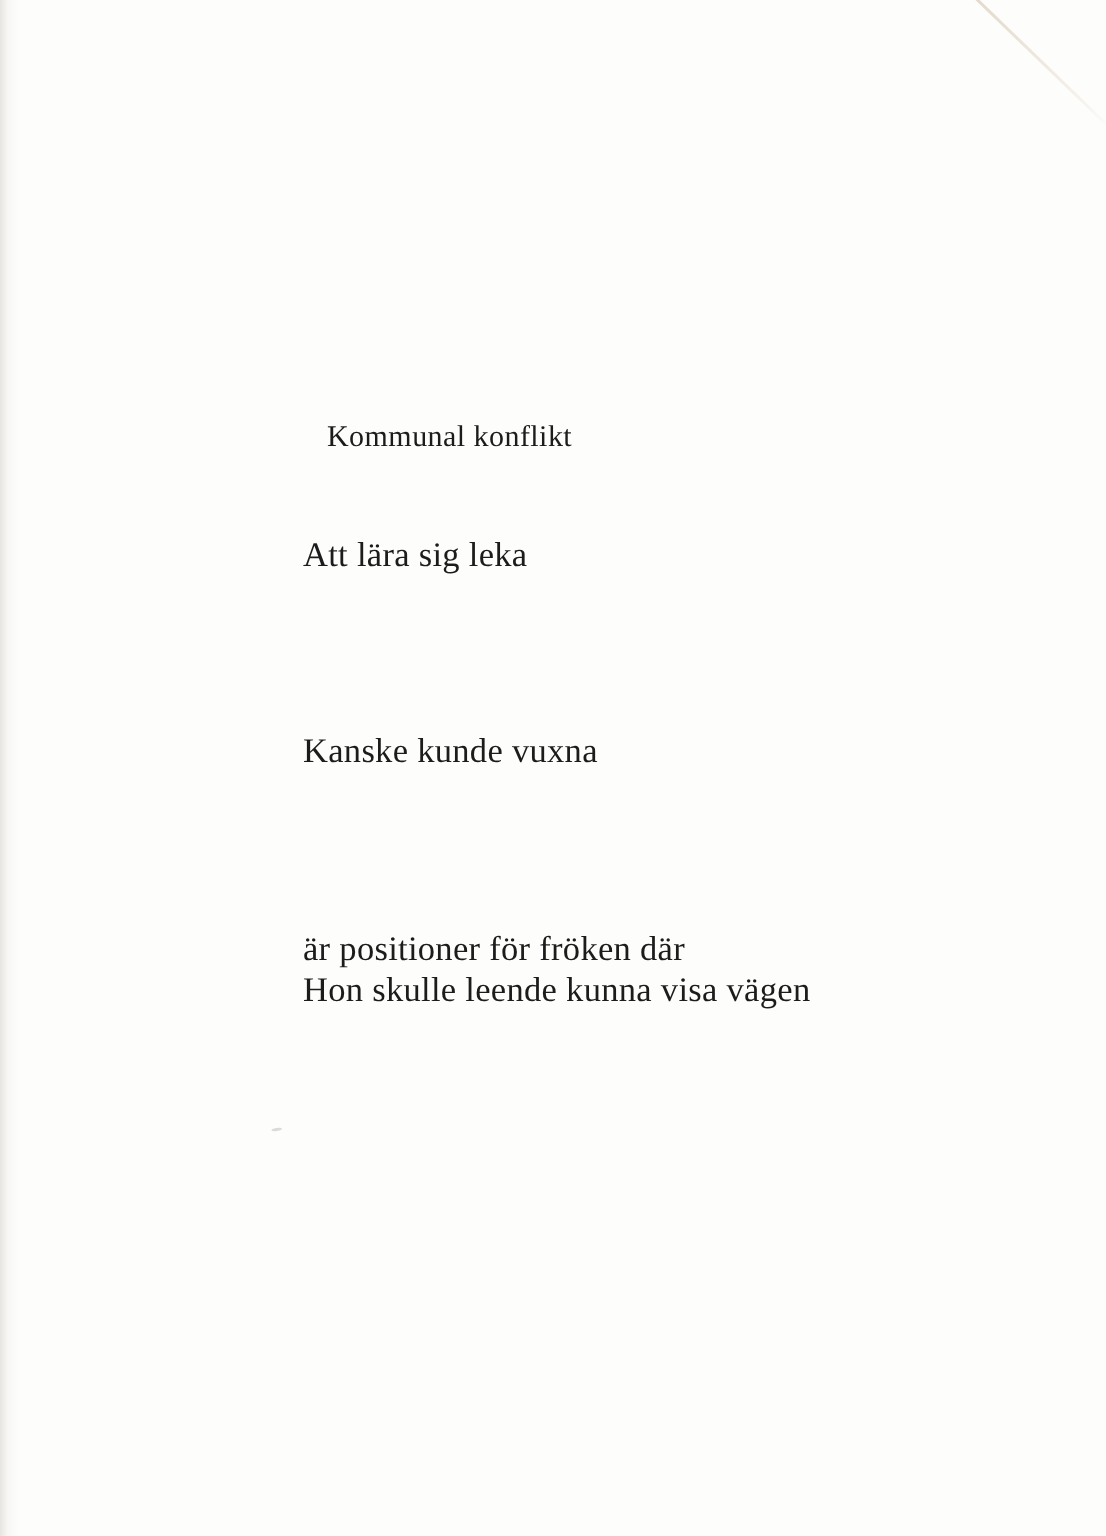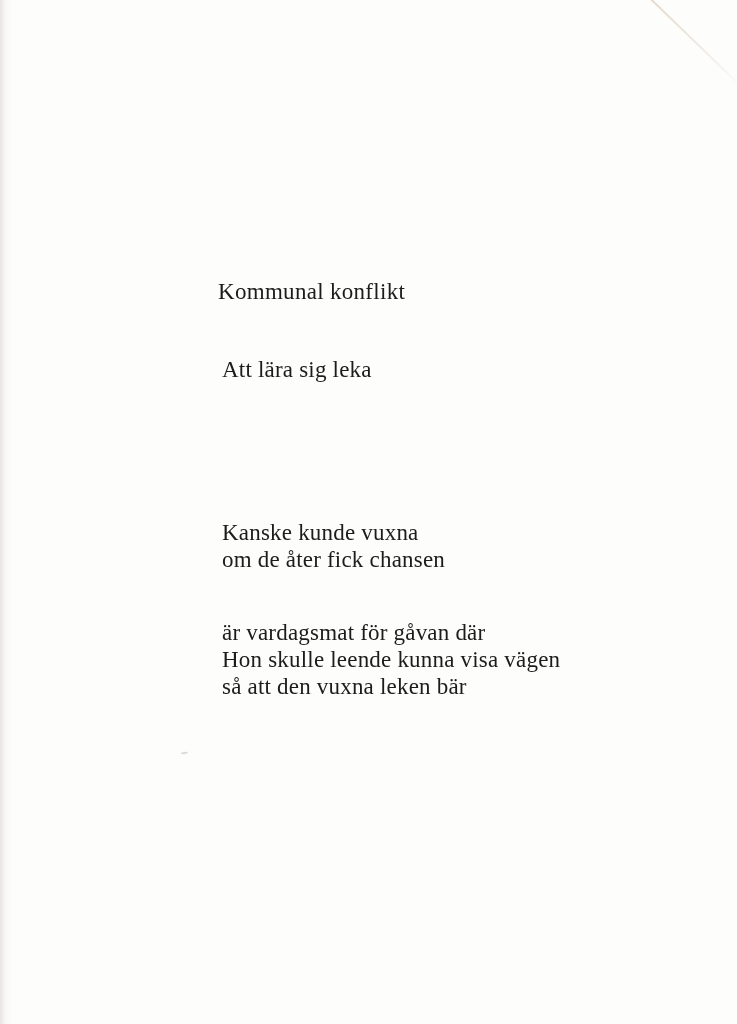--- a/index.html
+++ b/index.html
@@ -46,36 +46,36 @@
     background: rgba(160,155,150,0.35);
     border-radius: 50%;
     transform: rotate(-8deg);
     pointer-events: none;
   }
 
   .poem-title {
     position: absolute;
     left: 218px;
     top: 278px;
-    font-size: 23px;
+    font-size: 20px;
     line-height: 27px;
     letter-spacing: 0.3px;
   }
 
   .stanza {
     position: absolute;
-    left: 222px;
+    left: 202px;
     font-size: 23px;
     line-height: 27px;
     letter-spacing: 0.2px;
     white-space: nowrap;
   }
 
   .stanza-1 { top: 356px; }
-  .stanza-2 { top: 487px; margin-top: 32px; }
+  .stanza-2 { top: 487px; }
   .stanza-3 { top: 619px; }
 
   .page-number {
     position: absolute;
     left: 0; top: 991px;
     width: 720px;
     font-size: 20px;
     letter-spacing: 1px;
     margin-top: 33px;
   }
@@ -88,22 +88,20 @@
 <div class="scan-speck"></div>
 
 <h1 class="poem-title" style="font-weight: normal;">Kommunal konflikt</h1>
 
 <div class="stanza stanza-1">
   <div>Att lära sig leka</div>
 </div>
 
 <div class="stanza stanza-2">
   <div>Kanske kunde vuxna</div>
-  <div>om de åter fick chansen</div>
 </div>
 
 <div class="stanza stanza-3">
-  <div>är vardagsmat för gåvan där</div>
+  <div>är positioner för fröken där</div>
   <div>Hon skulle leende kunna visa vägen</div>
-  <div>så att den vuxna leken bär</div>
 </div>
 
 <div class="page-number">13</div>
 
 </body></html>

